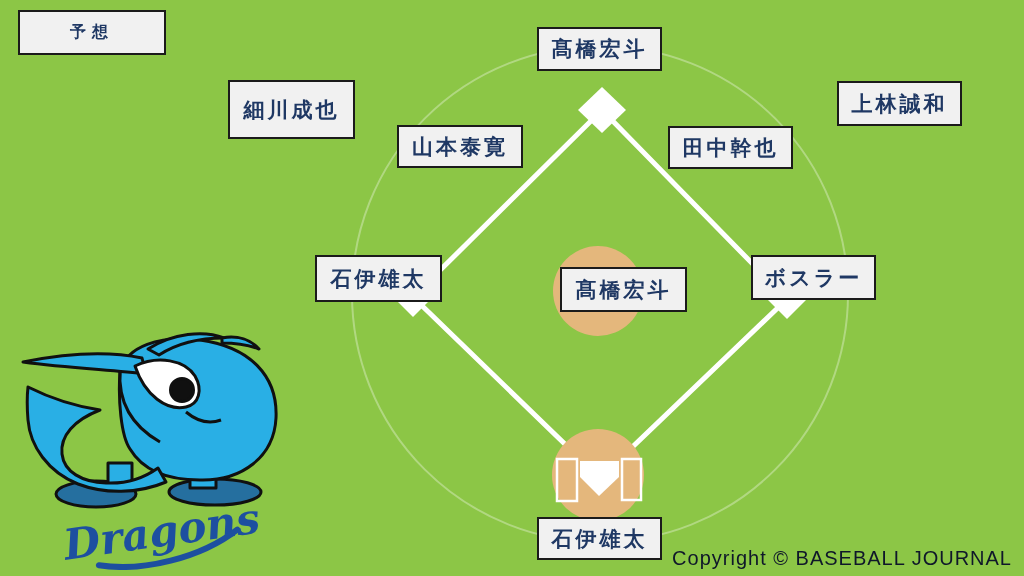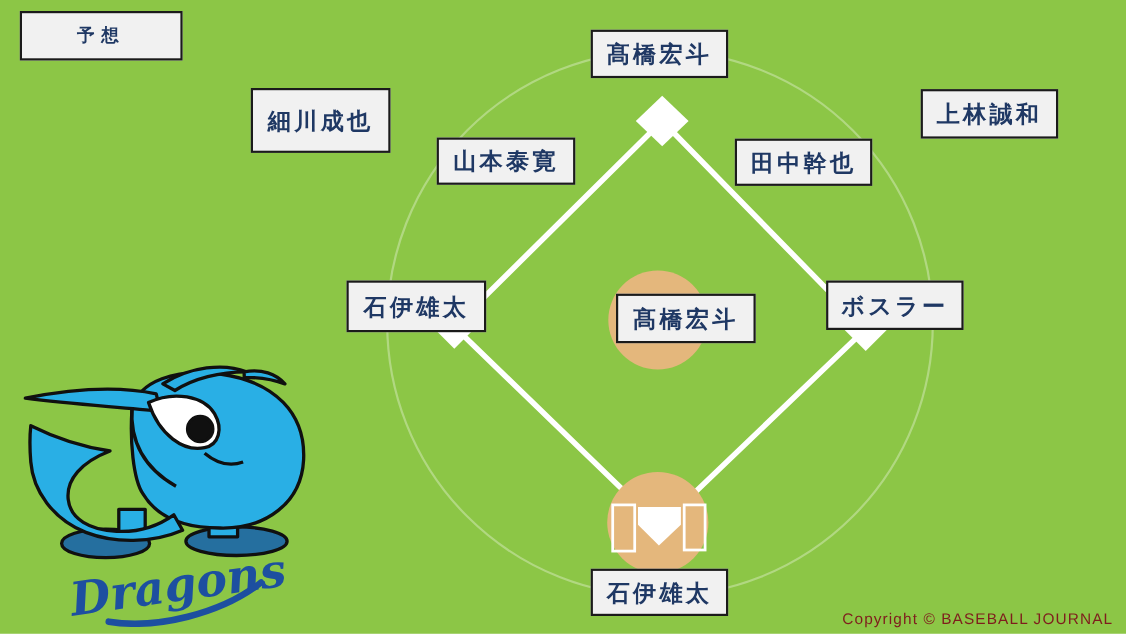--- a/index.html
+++ b/index.html
@@ -32,21 +32,21 @@
   .pos-rf  {left:837px; top:81px;  width:125px; height:45px;}
   .pos-ss  {left:397px; top:125px; width:126px; height:43px;}
   .pos-2b  {left:668px; top:126px; width:125px; height:43px;}
   .pos-3b  {left:315px; top:255px; width:127px; height:47px;}
   .pos-p   {left:560px; top:267px; width:127px; height:45px;}
   .pos-1b  {left:751px; top:255px; width:125px; height:45px;}
   .pos-c   {left:537px; top:517px; width:125px; height:43px;}
 
   .copyright{
     position:absolute;right:12px;bottom:6px;
-    color:#7f1d1d;font-size:14px;letter-spacing:1px;
+    color:#0f172a;font-size:20px;letter-spacing:1px;
     z-index:3;
   }
 </style>
 </head>
 <body>
 
 <div class="stage">
 
   <svg class="field" viewBox="0 0 1024 576">
 

